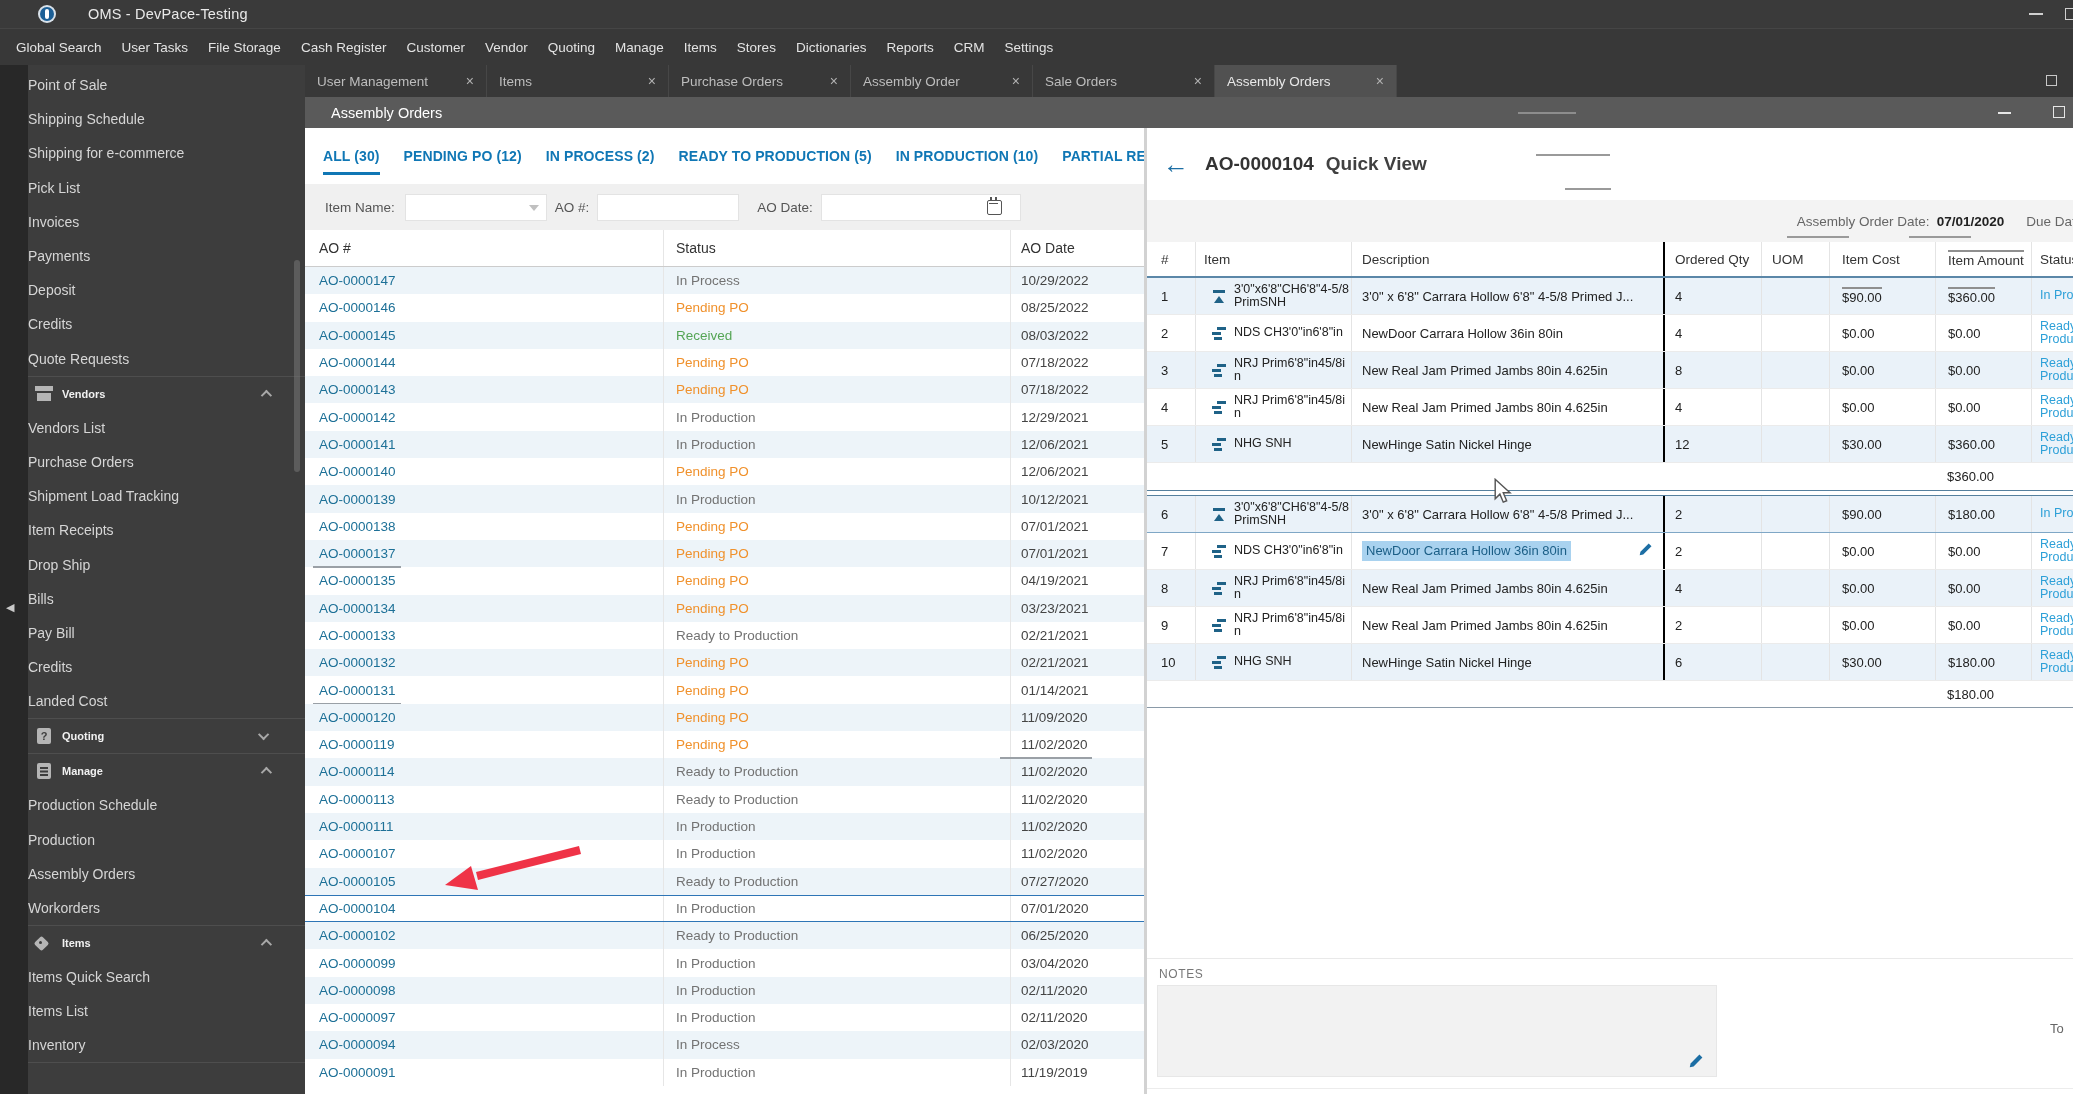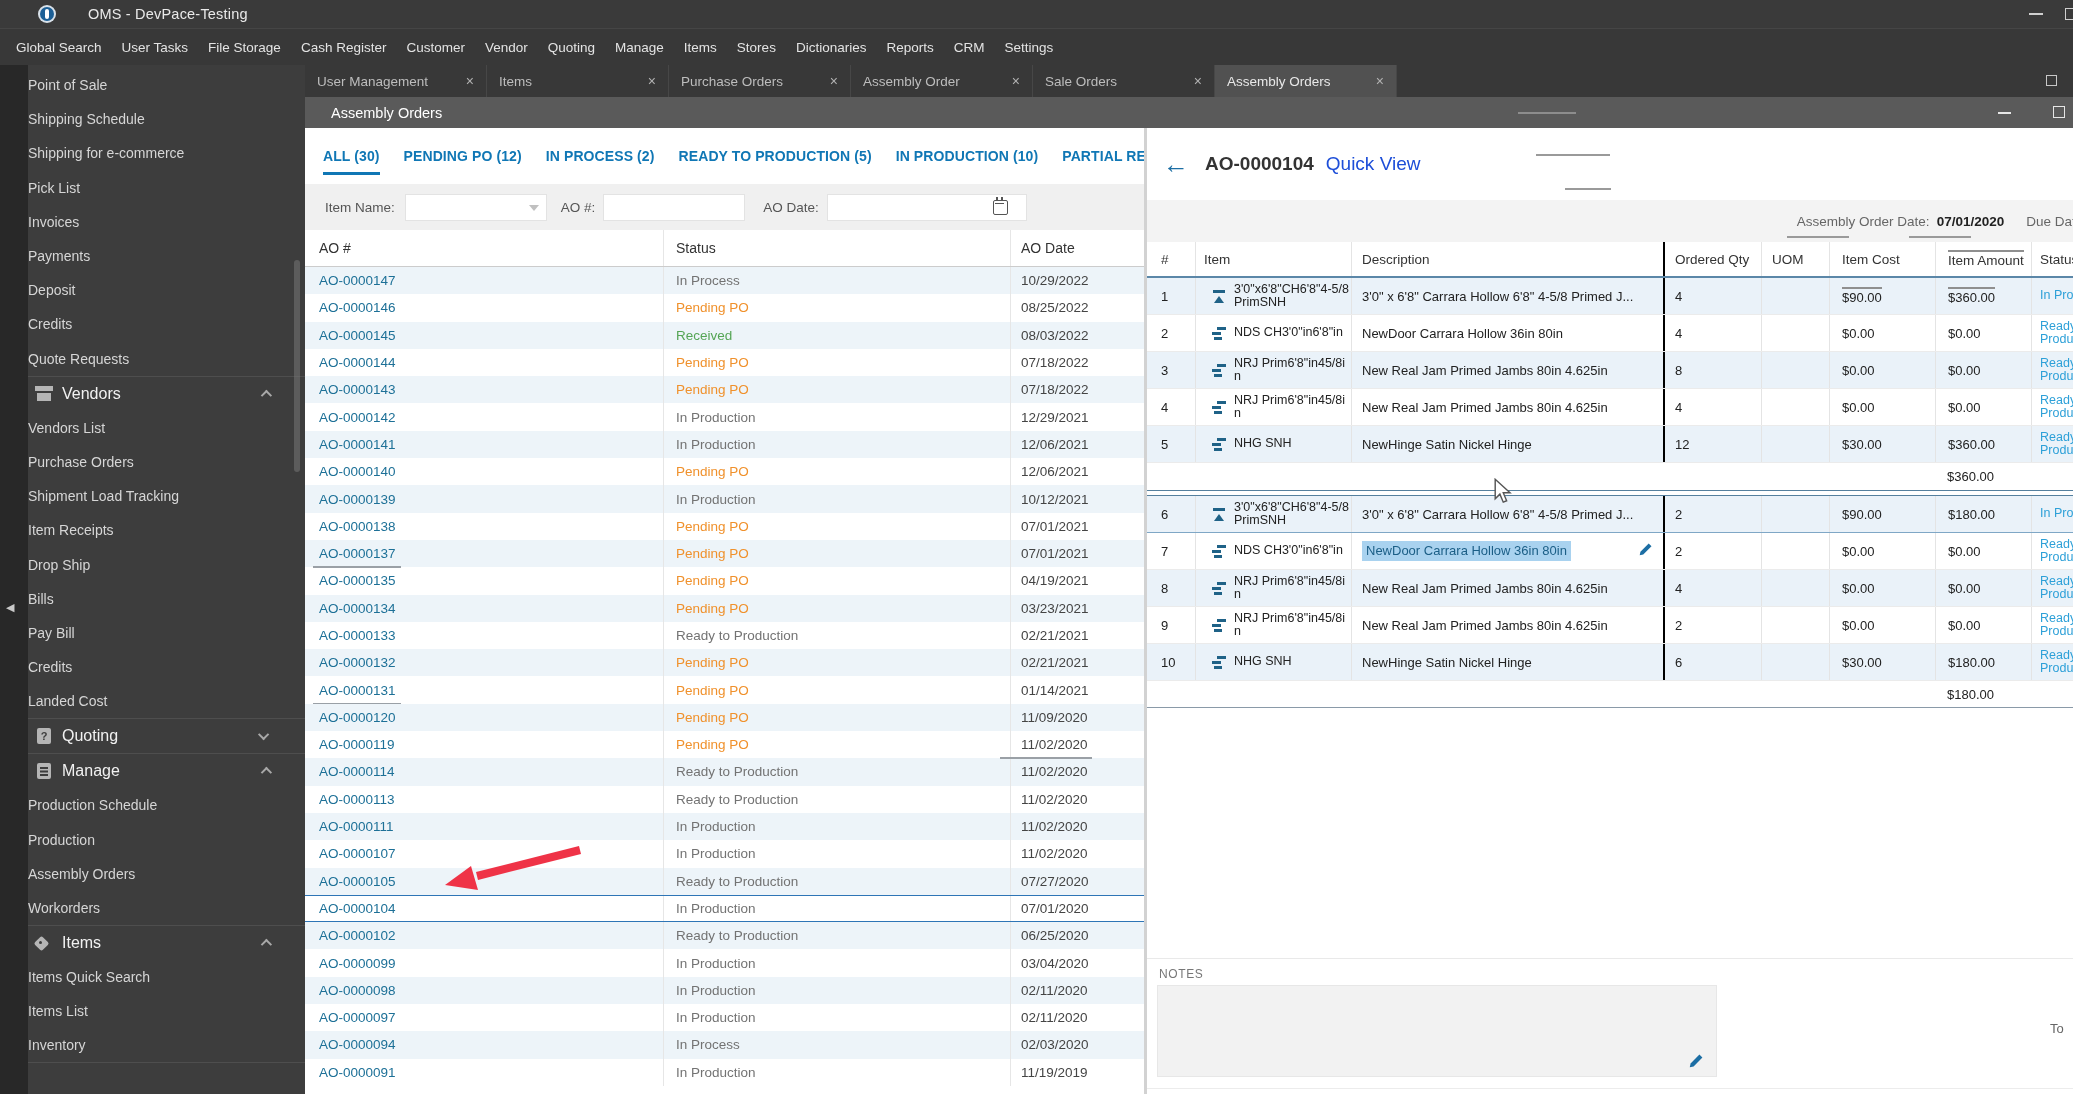--- a/index.html
+++ b/index.html
@@ -23,21 +23,21 @@
 
   
   .workspace { display:flex; height:1029px; }
 
   
   .sidebar { width:305px; background:#3d3d3d; position:relative; flex:0 0 auto; }
   .rail { position:absolute; left:0; top:0; width:28px; height:100%; background:#282828; }
   .collapse-arrow { position:absolute; left:6px; top:536px; color:#c9c9c9; font-size:11px; }
   .side-list { position:absolute; left:28px; top:0; right:0; bottom:0; display:flex; flex-direction:column; padding-top:3px;}
   .side-item { flex:0 0 34.2px; display:flex; align-items:center; color:#d6d6d6; font-size:14px; }
-  .side-section { flex:0 0 35px; display:flex; align-items:center; color:#f1f1f1; font-size:16px; font-weight:400;
+  .side-section { flex:0 0 35px; display:flex; align-items:center; color:#f1f1f1; font-size:11px; font-weight:700;
     border-top:1px solid #4e4e4e; }
   .divider-below { border-bottom:1px solid #4e4e4e; }
   .s-icon { width:18px; height:16px; margin-left:7px; margin-right:9px; position:relative; flex:0 0 auto;}
   .store-icon::before { content:""; position:absolute; left:0; top:0; width:18px; height:5px; background:#b5b5b5; }
   .store-icon::after { content:""; position:absolute; left:2px; top:7px; width:14px; height:8px; background:#b5b5b5; }
   .quote-icon::before { content:"?"; position:absolute; left:0; top:0; width:14px; height:16px; background:#b5b5b5;
      color:#3d3d3d; font-size:11px; font-weight:700; text-align:center; line-height:16px; border-radius:2px; margin-left:2px;}
   .clipboard-icon::before { content:""; position:absolute; left:2px; top:0; width:14px; height:16px; background:#b5b5b5; border-radius:2px;}
   .clipboard-icon::after { content:""; position:absolute; left:5px; top:4px; width:8px; height:1.8px; background:#3d3d3d;
      box-shadow:0 3.5px 0 #3d3d3d, 0 7px 0 #3d3d3d; }
@@ -71,21 +71,21 @@
   .statusbar { height:47px; display:flex; align-items:flex-end; gap:24px; padding-left:18px; overflow:hidden; white-space:nowrap; }
   .stab { font-weight:700; font-size:14px; color:#1077b5; padding-bottom:11px; flex:0 0 auto; letter-spacing:.1px;}
   .stab.active { border-bottom:3px solid #1077b5; padding-bottom:8px; }
 
   .filterbar { margin-top:9px; height:46px; background:#f0f0f0; display:flex; align-items:center; font-size:13.5px; color:#555; }
   .flabel { white-space:nowrap; }
   .fl-item { margin-left:20px; }
   .fsel { width:142px; height:27px; background:#fff; border:1px solid #e3e3e3; margin-left:10px; position:relative; }
   .fsel .car { position:absolute; right:7px; top:10px; width:0; height:0; border-left:5px solid transparent;
      border-right:5px solid transparent; border-top:6px solid #c0c0c0; }
-  .fl-ao { margin-left:14px; }
+  .fl-ao { margin-left:8px; }
   .finp { width:142px; height:27px; background:#fff; border:1px solid #e3e3e3; margin-left:8px; }
   .fl-date { margin-left:18px; }
   .finp-date { width:200px; height:27px; background:#fff; border:1px solid #e3e3e3; margin-left:8px; position:relative; }
   .cal-icon { position:absolute; right:18px; top:5px; width:15px; height:15px; border:1.6px solid #555; border-radius:2px; }
   .cal-icon::before { content:""; position:absolute; left:1px; top:2px; width:9px; height:1.6px; background:#555; }
   .cal-icon::after { content:""; position:absolute; left:2px; top:-4px; width:2px; height:3px; background:#555; box-shadow:5px 0 0 #555; }
 
   .lheader { height:37px; display:flex; align-items:center; border-bottom:1px solid #ccc; font-size:14px; color:#333; }
   .lc-ao { width:358px; padding-left:14px; }
   .lc-st { width:347px; padding-left:12px; border-left:1px solid #e6e6e6; align-self:stretch; display:flex; align-items:center;}
@@ -100,21 +100,21 @@
   .lrow .dt { color:#444; }
   .mark-ao { position:absolute; left:8px; bottom:-1px; width:88px; border-bottom:2px solid #9aa0a6; }
   .mark-date { position:absolute; left:695px; top:-1px; width:92px; border-top:2px solid #9aa0a6; }
   .annot-arrow { position:absolute; left:0; top:0; pointer-events:none; }
 
   
   .quickview { flex:1; position:relative; background:#fff; overflow:hidden; }
   .qv-header { height:72px; display:flex; align-items:center; padding-left:16px; position:relative; }
   .back { color:#1c6ea4; font-size:26px; margin-right:16px; line-height:1; }
   .qv-title-ao { font-size:19px; font-weight:700; color:#333; margin-right:12px; }
-  .qv-title { font-size:19px; font-weight:400; color:#1d4ed8; }
+  .qv-title { font-size:19px; font-weight:700; color:#404040; }
   .qv-dash1 { position:absolute; left:389px; top:26px; width:74px; height:2px; background:#9a9a9a; }
   .qv-dash2 { position:absolute; left:418px; top:60px; width:46px; height:2px; background:#9a9a9a; }
 
   .qv-infobar { height:42px; background:#f3f3f3; display:flex; align-items:center; justify-content:flex-end;
      font-size:13.5px; color:#666; position:relative; overflow:hidden; white-space:nowrap; }
   .qv-infobar .odate { color:#222; font-weight:700; margin-left:7px; }
   .qv-infobar .due { margin-left:22px; margin-right:-14px; }
   .im1 { position:absolute; left:640px; top:36px; width:62px; height:2px; background:#9a9a9a; }
   .im2 { position:absolute; left:762px; top:36px; width:62px; height:2px; background:#9a9a9a; }
 

